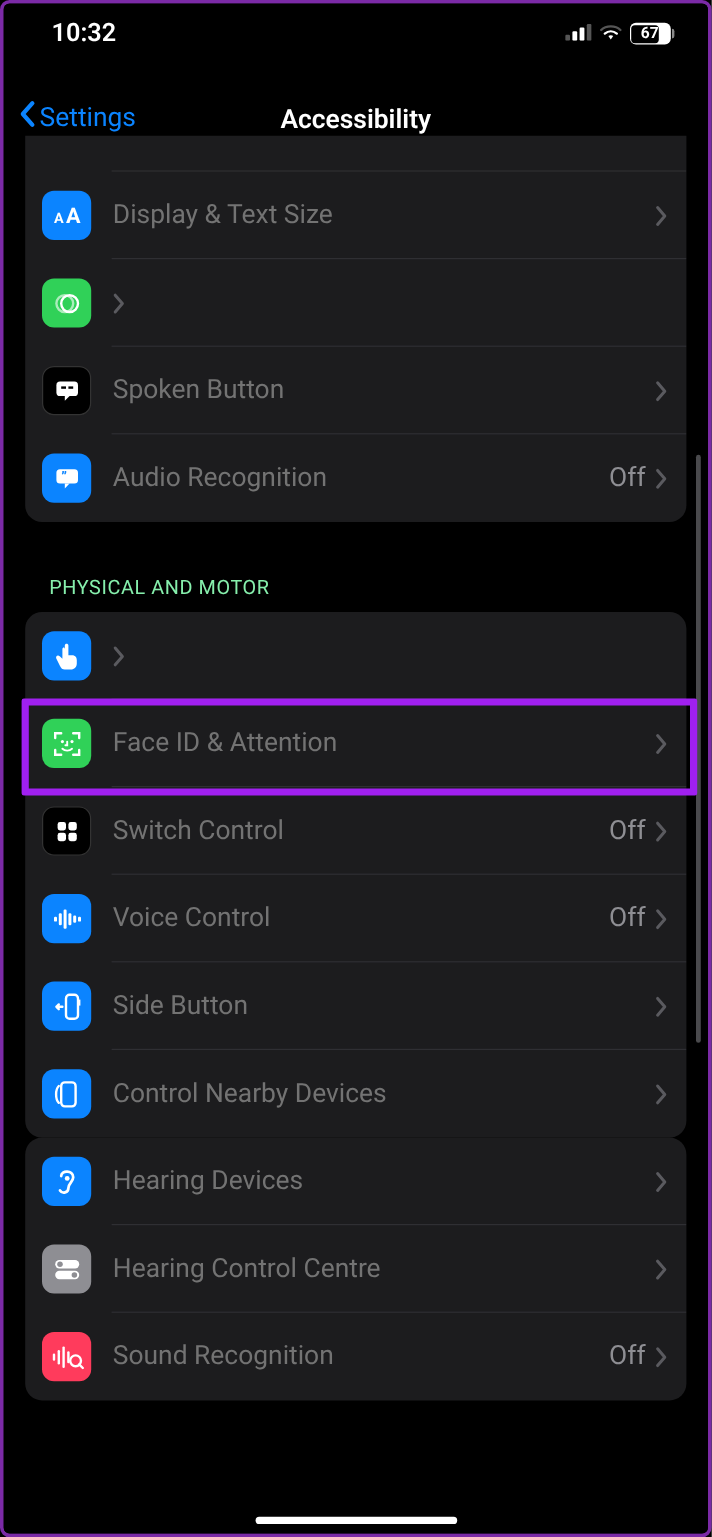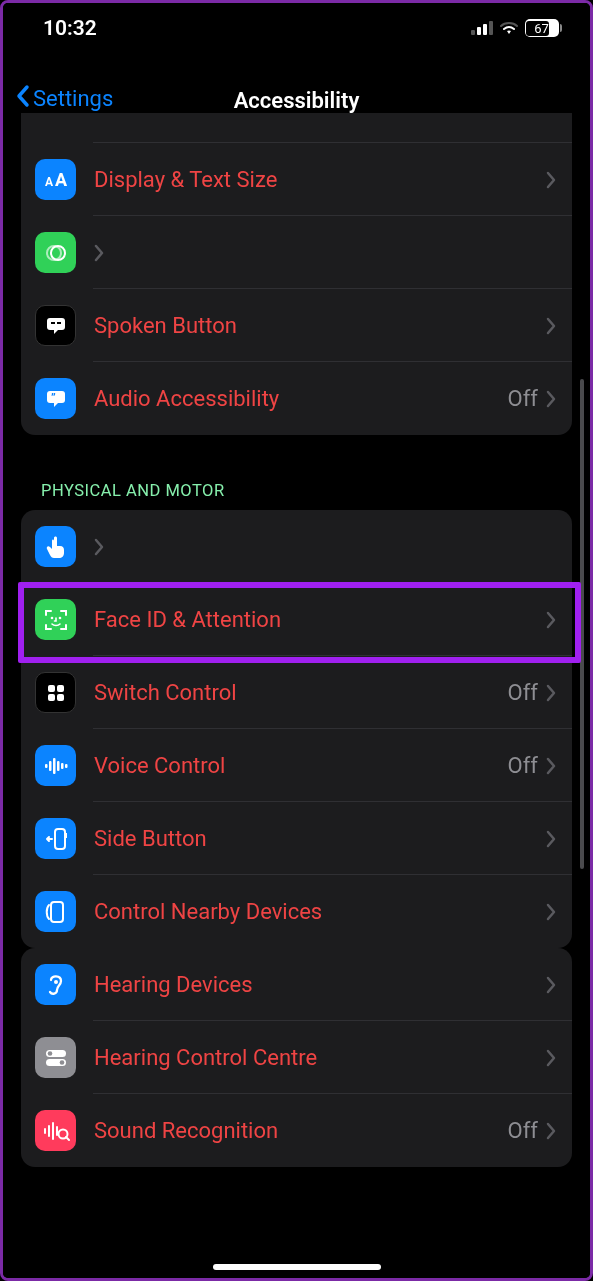--- a/index.html
+++ b/index.html
@@ -49,21 +49,21 @@
       display:flex; align-items:center; min-height:73px;
       padding:0 16px 0 14px; position:relative;
       cursor:pointer;
     }
     .row-sep { position:absolute; left:72px; right:0; bottom:0; height:1px; background:#2f2f33; }
     .icon-badge {
       width:41px; height:41px; border-radius:10px; flex-shrink:0;
       display:flex; align-items:center; justify-content:center;
       margin-right:18px;
     }
-    .row-label { font-size:22px; flex:1; color:#ef4444; }
+    .row-label { font-size:22px; flex:1; color:#737373; }
     .row-value { font-size:22px; color:#8e8e93; margin-right:8px; }
     .chevron { color:#5a5a5f; display:flex; align-items:center; }
     .partial-row {
       display:flex; align-items:center; height:30px;
       padding:0 16px 0 72px; position:relative;
     }
     .highlight-box {
       position:absolute; border:6px solid #a020f0; pointer-events:none;
       border-radius:2px;
     }
@@ -94,21 +94,21 @@
     <span>
       <svg width="20" height="14" viewBox="0 0 20 14">
         <path d="M10 13 L12 10 C11 9.3 9 9.3 8 10 Z" fill="#fff"></path>
         <path d="M5 8 C8 5.5 12 5.5 15 8" stroke="#fff" stroke-width="2" fill="none" stroke-linecap="round"></path>
         <path d="M2 5 C6 1 14 1 18 5" stroke="#555" stroke-width="2" fill="none" stroke-linecap="round"></path>
       </svg>
     </span>
     <span class="battery-wrap">
       <span style="width:34px;height:18px;border-radius:5px;background:#fff;display:flex;align-items:center;justify-content:center;position:relative;">
         <span style="position:absolute;left:1.5px;top:1.5px;bottom:1.5px;width:67%;background:#000;border-radius:3px;"></span>
-        <span style="position:relative;color:#fff;font-size:13px;font-weight:400;mix-blend-mode:difference;">67</span>
+        <span style="position:relative;color:#fff;font-size:13px;font-weight:700;mix-blend-mode:difference;">67</span>
       </span>
       <span style="width:2.5px;height:8px;background:#888;border-radius:0 2px 2px 0;margin-left:1px;"></span>
     </span>
   </div>
 </div>
 
 <div class="nav-bar">
   <div class="nav-back">
     <span>
       <svg width="16" height="24" viewBox="0 0 16 24">
@@ -179,21 +179,21 @@
       </div>
 
       <div class="row">
         <div class="icon-badge" style="background: rgb(11, 132, 255);">
           <svg width="24" height="22" viewBox="0 0 24 22">
                 <rect x="3" y="3" width="18" height="12" rx="3" fill="#fff"></rect>
                 <path d="M10 15 L10 19 L14 15" fill="#fff"></path>
                 <text x="7" y="13" font-size="11" font-weight="900" fill="#0b84ff">”</text>
               </svg>
         </div>
-        <div class="row-label">Audio Accessibility</div>
+        <div class="row-label">Audio Recognition</div>
         <div class="row-value">Off</div>
         <span class="chevron">
               <svg width="10" height="18" viewBox="0 0 10 18">
                 <path d="M2 2 L8 9 L2 16" stroke="#5a5a5f" stroke-width="2.5" fill="none" stroke-linecap="round" stroke-linejoin="round"></path>
               </svg>
             </span>
       </div>
     </div>
 
     <div class="group-header">Physical and Motor</div>

